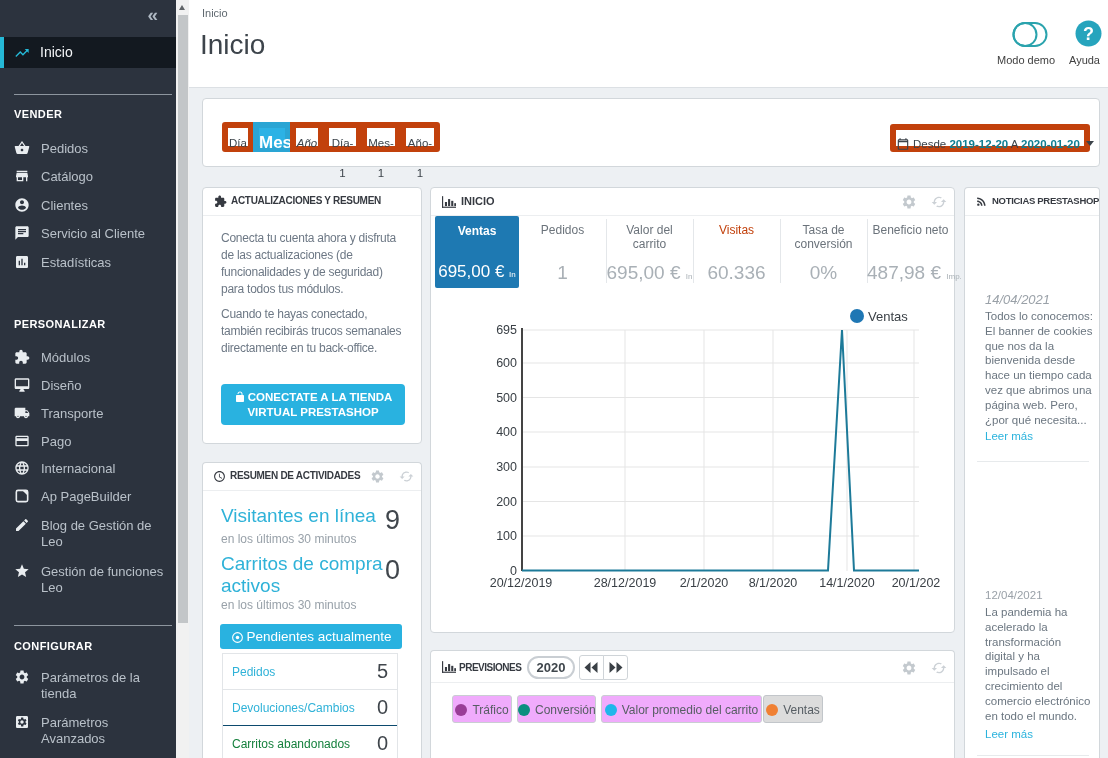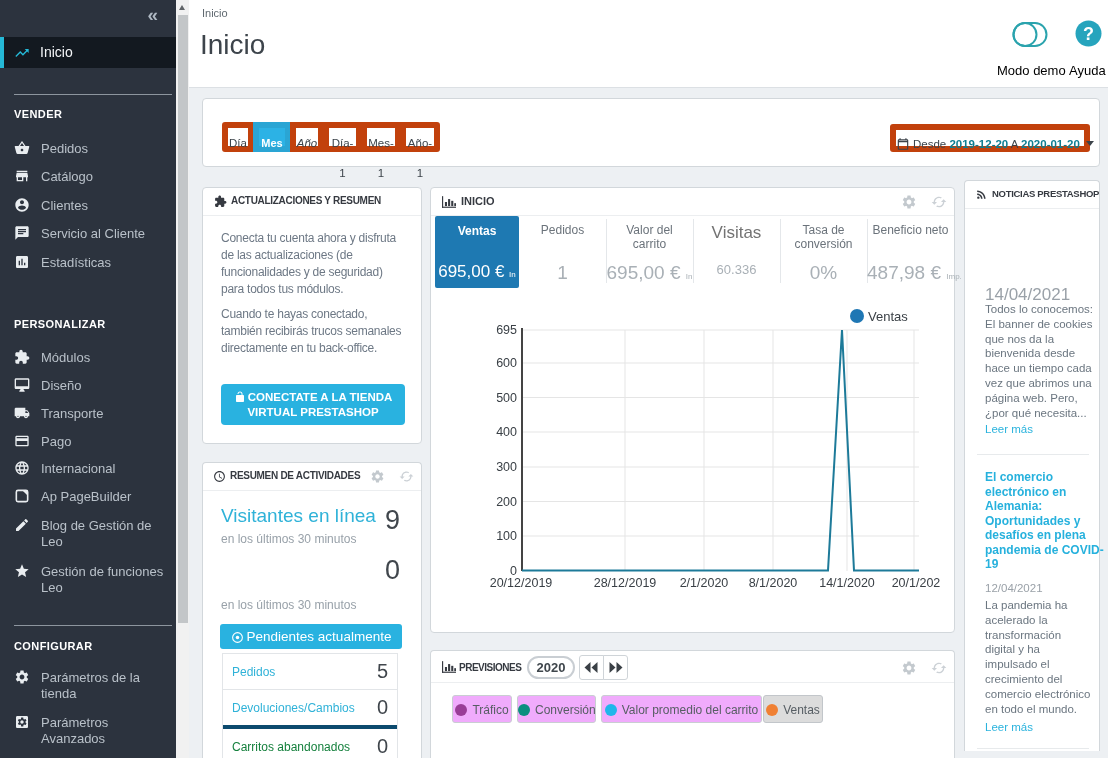--- a/index.html
+++ b/index.html
@@ -17,21 +17,21 @@
   .mitem svg{position:absolute;left:0;top:-1px;}
   .mitem .lbl{display:block;margin-left:27px;}
   
   #sbar{left:176px;top:0;width:13px;height:758px;background:#f1f1f1;}
   #sbar .thumb{position:absolute;left:1.5px;top:15px;width:10px;height:608px;background:#c3c6c8;}
   #sbar .up{position:absolute;left:3px;top:5px;width:0;height:0;border-left:3.5px solid transparent;border-right:3.5px solid transparent;border-bottom:5px solid #606468;}
   
   #header{left:189px;top:0;width:919px;height:87px;background:#fff;border-bottom:1px solid #dce0e4;}
   #crumb{position:absolute;left:13px;top:7px;font-size:11px;color:#5f686f;}
   #ptitle{position:absolute;left:11px;top:29px;font-size:28px;color:#3d444b;}
-  .hlabel{position:absolute;font-size:13px;color:#000000;top:63px;}
+  .hlabel{position:absolute;font-size:11px;color:#404040;top:54px;}
   
   .panel{position:absolute;background:#fff;border:1px solid #d2d7db;border-radius:4px;box-sizing:border-box;}
   .phead{position:absolute;left:0;top:0;right:0;height:27px;border-bottom:1px solid #eceef0;}
   .phead .pt{position:absolute;top:7px;font-size:11px;font-weight:bold;color:#363a41;white-space:nowrap;}
   .hicons{position:absolute;top:6px;right:7px;}
   .hicons svg{margin-left:10px;}
   
   .btn{position:absolute;box-sizing:border-box;border:6px solid #c2410c;background:#fff;color:#3c434a;
        font-size:12px;text-align:center;border-radius:3px;}
 </style>
@@ -164,21 +164,21 @@
 
   <svg class="abs" style="left:886px;top:20px" width="27" height="27" viewBox="0 0 27 27">
     <circle cx="13.5" cy="13.5" r="13" fill="#26a4bd"></circle>
     <text x="13.5" y="20" font-size="18" font-weight="bold" fill="#fff" text-anchor="middle" font-family="Liberation Sans,sans-serif">?</text>
   </svg>
   <div class="hlabel" style="left:880px;">Ayuda</div>
 </div>
 
 <div class="panel" style="left:202px;top:98px;width:898px;height:69px;">
   <div class="btn" style="left:19px;top:23px;width:32px;height:30px;line-height:30px;font-size:11.5px;border-radius:3px 0 0 3px;">Día</div>
-  <div class="btn" style="left:50px;top:23px;width:38px;height:30px;line-height:30px;font-size:11px;background:#2cb2e5;border-color:#2aa5d4;color:#fff;font-weight:bold;border-radius:0;">Mes</div>
+  <div class="btn" style="left:50px;top:23px;width:38px;height:30px;line-height:30px;font-size:17px;background:#2cb2e5;border-color:#2aa5d4;color:#fff;font-weight:bold;border-radius:0;">Mes</div>
   <div class="btn" style="left:87px;top:23px;width:34px;height:30px;line-height:30px;font-size:11.5px;border-radius:0;font-style:italic;">Año</div>
   <div class="btn" style="left:120px;top:23px;width:39px;height:30px;line-height:30px;font-size:11.5px;border-radius:0;">Día-1</div>
   <div class="btn" style="left:158px;top:23px;width:40px;height:30px;line-height:30px;font-size:11.5px;border-radius:0;">Mes-1</div>
   <div class="btn" style="left:197px;top:23px;width:40px;height:30px;line-height:30px;font-size:11.5px;border-radius:0 3px 3px 0;">Año-1</div>
 
   <div class="btn" style="left:687px;top:25px;width:200px;height:28px;line-height:28px;font-size:11.5px;white-space:nowrap;">
     <svg style="vertical-align:-3px;margin-right:3px" width="14" height="14" viewBox="0 0 24 24" fill="#3c434a">
         <path d="M19 4h-1V2h-2v2H8V2H6v2H5c-1.11 0-1.99.9-1.99 2L3 20c0 1.1.89 2 2 2h14c1.1 0 2-.9 2-2V6c0-1.1-.9-2-2-2zm0 16H5V9h14v11zM5 7V6h14v1H5z"></path>
       </svg><span style="color:#3c434a">Desde </span><b style="color:#0d7d92">2019-12-20</b><span style="color:#3c434a"> A </span><b style="color:#0d7d92">2020-01-20</b><span style="display:inline-block;vertical-align:2px;margin-left:6px;width:0;height:0;border-left:4.5px solid transparent;border-right:4.5px solid transparent;border-top:5px solid #3c434a;"></span>
   </div>
@@ -215,34 +215,35 @@
           <path d="M19.14 12.94c.04-.3.06-.61.06-.94 0-.32-.02-.64-.07-.94l2.03-1.58c.18-.14.23-.41.12-.61l-1.92-3.32c-.12-.22-.37-.29-.59-.22l-2.39.96c-.5-.38-1.03-.7-1.62-.94l-.36-2.54c-.04-.24-.24-.41-.48-.41h-3.84c-.24 0-.43.17-.47.41l-.36 2.54c-.59.24-1.13.57-1.62.94l-2.39-.96c-.22-.08-.47 0-.59.22L2.74 8.87c-.12.21-.08.47.12.61l2.03 1.58c-.05.3-.09.63-.09.94s.02.64.07.94l-2.03 1.58c-.18.14-.23.41-.12.61l1.92 3.32c.12.22.37.29.59.22l2.39-.96c.5.38 1.03.7 1.62.94l.36 2.54c.05.24.24.41.48.41h3.84c.24 0 .44-.17.47-.41l.36-2.54c.59-.24 1.13-.56 1.62-.94l2.39.96c.22.08.47 0 .59-.22l1.92-3.32c.12-.22.07-.47-.12-.61l-2.01-1.58zM12 15.6c-1.98 0-3.6-1.62-3.6-3.6s1.62-3.6 3.6-3.6 3.6 1.62 3.6 3.6-1.62 3.6-3.6 3.6z"></path>
         </svg>
       <svg width="15" height="15" viewBox="0 0 24 24" fill="#ccd1d6">
           <path d="M19 8l-4 4h3c0 3.31-2.69 6-6 6-1.01 0-1.97-.25-2.8-.7l-1.46 1.46C8.97 19.54 10.43 20 12 20c4.42 0 8-3.58 8-8h3l-4-4zM6 12c0-3.31 2.69-6 6-6 1.01 0 1.97.25 2.8.7l1.46-1.46C15.03 4.46 13.57 4 12 4c-4.42 0-8 3.58-8 8H1l4 4 4-4H6z"></path>
         </svg>
     </span>
   </div>
   <div style="position:absolute;left:18px;top:42px;font-size:19px;color:#2fb2d8;">Visitantes en línea</div>
   <div style="position:absolute;right:21px;top:42px;font-size:27px;color:#40464c;">9</div>
   <div style="position:absolute;left:18px;top:69px;font-size:12px;color:#98a1a9;">en los últimos 30 minutos</div>
+  <div style="position:absolute;left:18px;top:90px;width:170px;font-size:19px;line-height:22px;color:#2fb2d8;">Carritos de compra activos</div>
   <div style="position:absolute;right:21px;top:92px;font-size:27px;color:#40464c;">0</div>
   <div style="position:absolute;left:18px;top:135px;font-size:12px;color:#98a1a9;">en los últimos 30 minutos</div>
   <div style="position:absolute;left:17px;top:161px;width:182px;height:25px;background:#29b2e0;border-radius:3px;color:#fff;font-size:13.5px;line-height:25px;text-align:center;">
     <svg style="vertical-align:-2.5px;margin-right:3px" width="13" height="13" viewBox="0 0 24 24" fill="none" stroke="#fff" stroke-width="2">
         <circle cx="12" cy="12" r="9"></circle>
         <circle cx="12" cy="12" r="3.2" fill="#fff" stroke="none"></circle>
       </svg>Pendientes actualmente
   </div>
   <div style="position:absolute;left:19px;top:190px;width:176px;border:1px solid #e2e5e8;border-bottom:none;box-sizing:border-box;">
     <div style="position:relative;height:35px;border-bottom:1px solid #e2e5e8;">
       <span style="position:absolute;left:9px;top:11px;font-size:12px;color:#2fb2d8;">Pedidos</span>
       <span style="position:absolute;right:9px;top:6px;font-size:20px;color:#40464c;">5</span>
     </div>
-    <div style="position:relative;height:35px;border-bottom:4px solid #0c4a6e;">
+    <div style="position:relative;height:35px;border-bottom:1px solid #0c4a6e;">
       <span style="position:absolute;left:9px;top:11px;font-size:12px;color:#2fb2d8;">Devoluciones/Cambios</span>
       <span style="position:absolute;right:9px;top:6px;font-size:20px;color:#40464c;">0</span>
     </div>
     <div style="position:relative;height:35px;border-bottom:1px solid #e2e5e8;">
       <span style="position:absolute;left:9px;top:11px;font-size:12px;color:#15803d;">Carritos abandonados</span>
       <span style="position:absolute;right:9px;top:6px;font-size:20px;color:#40464c;">0</span>
     </div>
 
   </div>
 </div>
@@ -275,22 +276,22 @@
     </div>
     <div style="position:absolute;left:88px;top:4px;width:87px;height:64px;border-right:1px solid #e4e7ea;">
       <div style="position:absolute;top:4px;width:100%;text-align:center;font-size:12px;color:#6b737b;">Pedidos</div>
       <div style="position:absolute;top:43px;width:100%;text-align:center;font-size:19px;color:#a9b0b6;">1</div>
     </div>
     <div style="position:absolute;left:175px;top:4px;width:87px;height:64px;border-right:1px solid #e4e7ea;">
       <div style="position:absolute;top:4px;width:100%;text-align:center;font-size:12px;color:#6b737b;line-height:14px;">Valor del<br>carrito</div>
       <div style="position:absolute;top:43px;width:100%;text-align:center;font-size:19px;color:#a9b0b6;white-space:nowrap;">695,00 € <span style="font-size:8px;">In</span></div>
     </div>
     <div style="position:absolute;left:262px;top:4px;width:87px;height:64px;border-right:1px solid #e4e7ea;">
-      <div style="position:absolute;top:4px;width:100%;text-align:center;font-size:17px;color:#737373;">Visitas</div>
-      <div style="position:absolute;top:43px;width:100%;text-align:center;font-size:13px;color:#a9b0b6;">60.336</div>
+      <div style="position:absolute;top:4px;width:100%;text-align:center;font-size:12px;color:#c2410c;">Visitas</div>
+      <div style="position:absolute;top:43px;width:100%;text-align:center;font-size:19px;color:#a9b0b6;">60.336</div>
     </div>
     <div style="position:absolute;left:349px;top:4px;width:87px;height:64px;border-right:1px solid #e4e7ea;">
       <div style="position:absolute;top:4px;width:100%;text-align:center;font-size:12px;color:#6b737b;line-height:14px;">Tasa de<br>conversión</div>
       <div style="position:absolute;top:43px;width:100%;text-align:center;font-size:19px;color:#a9b0b6;">0%</div>
     </div>
     <div style="position:absolute;left:436px;top:4px;width:87px;height:64px;">
       <div style="position:absolute;top:4px;width:100%;text-align:center;font-size:12px;color:#6b737b;">Beneficio neto</div>
       <div style="position:absolute;top:43px;width:100%;text-align:center;font-size:19px;color:#a9b0b6;white-space:nowrap;">487,98 € <span style="font-size:8px;">Imp.</span></div>
     </div>
   </div>
@@ -383,30 +384,29 @@
     <span class="lgbtn" style="position:absolute;left:149px;width:161px;"><i style="background:#1fb6ea"></i>Valor promedio del carrito</span>
     <span class="lgbtn" style="position:absolute;left:311px;width:60px;background:#dcdcdc;border-color:#c2c6ca;"><i style="background:#f08033"></i>Ventas</span>
   </div>
 </div>
 <style>
  .lgbtn{display:inline-block;height:28px;line-height:28px;border:1px solid #c9ced2;background:#f0abfc;border-radius:3px;
         font-size:12px;color:#565d63;text-align:center;box-sizing:border-box;white-space:nowrap;}
  .lgbtn i{display:inline-block;width:12px;height:12px;border-radius:50%;margin-right:5px;vertical-align:-1.5px;}
 </style>
 
-<div class="panel" style="left:964px;top:180px;width:136px;height:571px;border-radius:4px 4px 0 0;border-bottom:none;">
+<div class="panel" style="left:964px;top:187px;width:136px;height:571px;border-radius:4px 4px 0 0;border-bottom:none;">
   <div class="phead">
     <svg style="position:absolute;left:10px;top:7px" width="13" height="13" viewBox="0 0 24 24" fill="#363a41">
         <circle cx="6.18" cy="17.82" r="2.18"></circle>
         <path d="M4 4.44v2.83c7.03 0 12.73 5.7 12.73 12.73h2.83c0-8.59-6.97-15.56-15.56-15.56zm0 5.66v2.83c3.9 0 7.07 3.17 7.07 7.07h2.83c0-5.47-4.43-9.9-9.9-9.9z"></path>
       </svg>
     <span class="pt" style="left:27px;font-size:9.5px;letter-spacing:-0.3px;">NOTICIAS PRESTASHOP</span>
   </div>
-  <div style="position:absolute;left:20px;top:104px;font-size:17px;color:#9aa1a8;">14/04/2021</div>
+  <div style="position:absolute;left:20px;top:104px;font-size:13px;color:#9aa1a8;font-style:italic;">14/04/2021</div>
   <div style="position:absolute;left:20px;top:121px;width:112px;font-size:11.5px;line-height:14.8px;color:#6b7680;;white-space:nowrap;">Todos lo conocemos:<br>El banner de cookies<br>que nos da la<br>bienvenida desde<br>hace un tiempo cada<br>vez que abrimos una<br>página web. Pero,<br>¿por qué necesita...</div>
   <div style="position:absolute;left:20px;top:242px;font-size:11.5px;color:#2bb3dd;">Leer más</div>
   <div style="position:absolute;left:12px;top:273px;width:112px;height:1px;background:#e7eaec;"></div>
-  <div style="position:absolute;left:20px;top:289px;width:110px;font-size:12px;font-weight:bold;line-height:14.5px;color:#26b1dd;;white-space:nowrap;">El comercio<br>electrónico en<br>Alemania:<br>Oportunidades y<br>desafíos en plena<br>pandemia de COVID-<br>19</div>
   <div style="position:absolute;left:20px;top:401px;font-size:11.5px;color:#9aa1a8;">12/04/2021</div>
   <div style="position:absolute;left:20px;top:417px;width:112px;font-size:11.5px;line-height:14.8px;color:#6b7680;;white-space:nowrap;">La pandemia ha<br>acelerado la<br>transformación<br>digital y ha<br>impulsado el<br>crecimiento del<br>comercio electrónico<br>en todo el mundo.</div>
   <div style="position:absolute;left:20px;top:540px;font-size:11.5px;color:#2bb3dd;">Leer más</div>
   <div style="position:absolute;left:12px;top:567px;width:112px;height:1px;background:#e7eaec;"></div>
 </div>
 
 </body></html>

